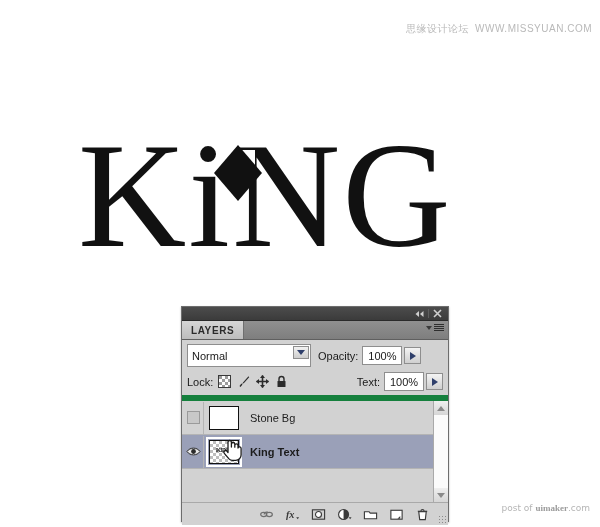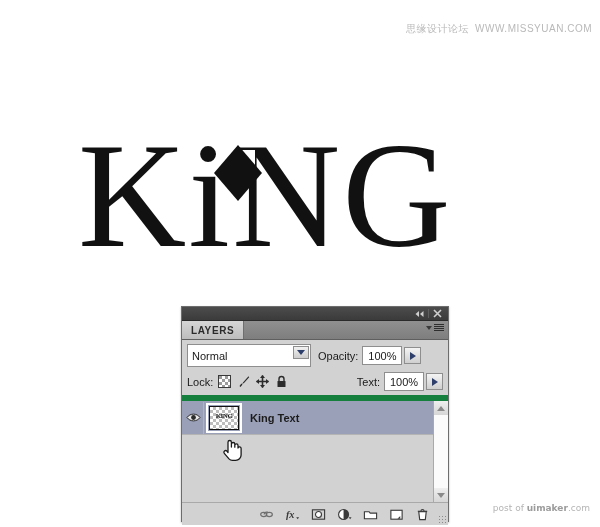--- a/index.html
+++ b/index.html
@@ -234,21 +234,21 @@
     background-image:radial-gradient(#8b8b8b 40%, transparent 41%);
     background-size:3px 3px;
   }
 
   
   .credit {
     position:absolute; right:10px; bottom:14px;
     font-size:9px; color:#b5b5b5;
     font-family:"DejaVu Sans", sans-serif;
   }
-  .credit b { color:#9c9c9c; }
+  .credit b { color:#9c9c9c;font-family:Liberation Serif, serif; }
 </style>
 </head>
 <body>
 
 <div class="watermark">
   <span class="wm-cn">思缘设计论坛</span><span>WWW.MISSYUAN.COM</span>
 </div>
 
 <div class="canvas-art">
   <div class="king-word">KiNG</div>
@@ -332,20 +332,29 @@
       </svg>
     </span>
     <span class="spacer"></span>
     <span class="fieldlabel">Text:</span>
     <div class="numfield">100%</div>
     <div class="stepper"></div>
   </div>
 
   <div class="layer-list">
 
+    <div class="layer-row">
+      <div class="eye-cell">
+        <span class="eye-box"></span>
+      </div>
+      <div class="thumb-cell">
+        <div class="thumb"></div>
+      </div>
+      <span class="layer-name">Stone Bg</span>
+    </div>
 
     <div class="layer-row selected">
       <div class="eye-cell">
         <svg width="15" height="11" viewBox="0 0 15 11">
           <path d="M1,5.5 C4,1 11,1 14,5.5 C11,10 4,10 1,5.5 Z" fill="#e8e8e8" stroke="#2b2b2b" stroke-width="1"></path>
           <circle cx="7.5" cy="5.5" r="2.4" fill="#2b2b2b"></circle>
         </svg>
       </div>
       <div class="thumb-cell">
         <div class="thumb checker selected-thumb">

